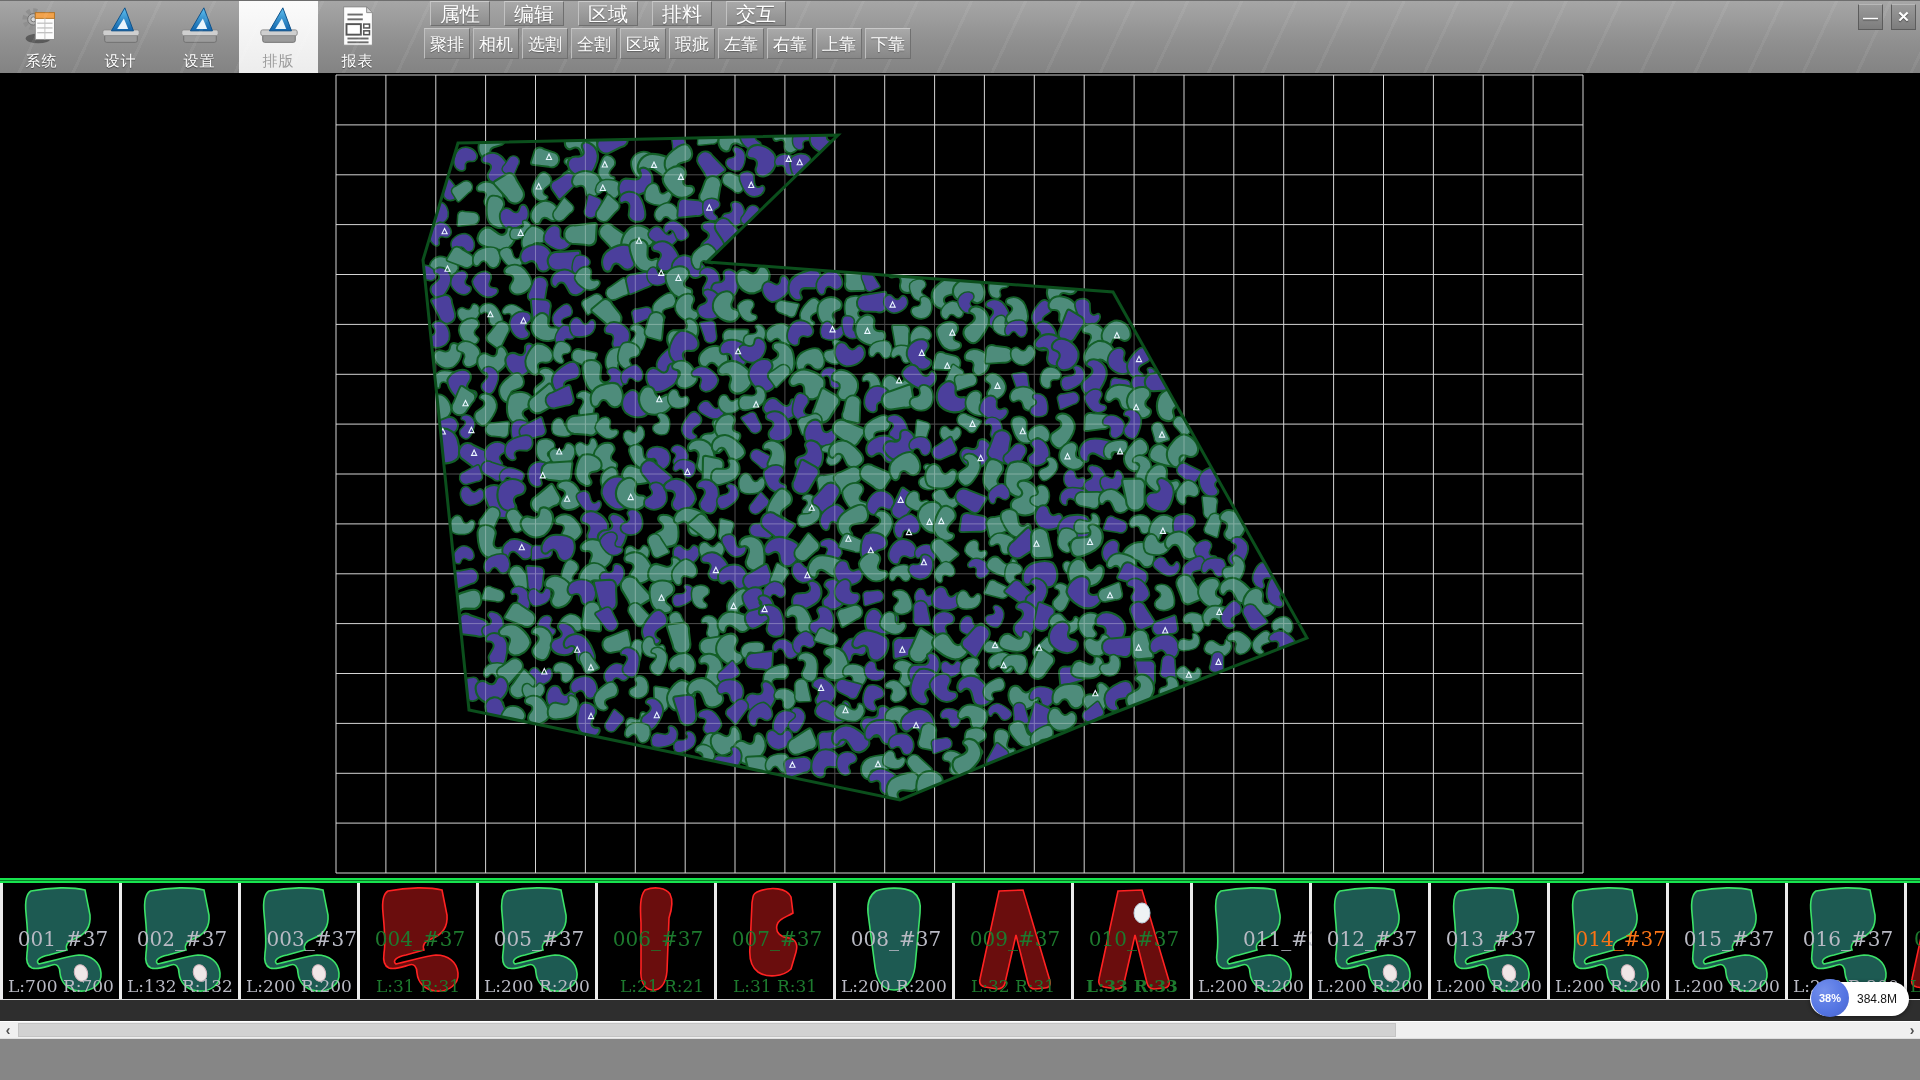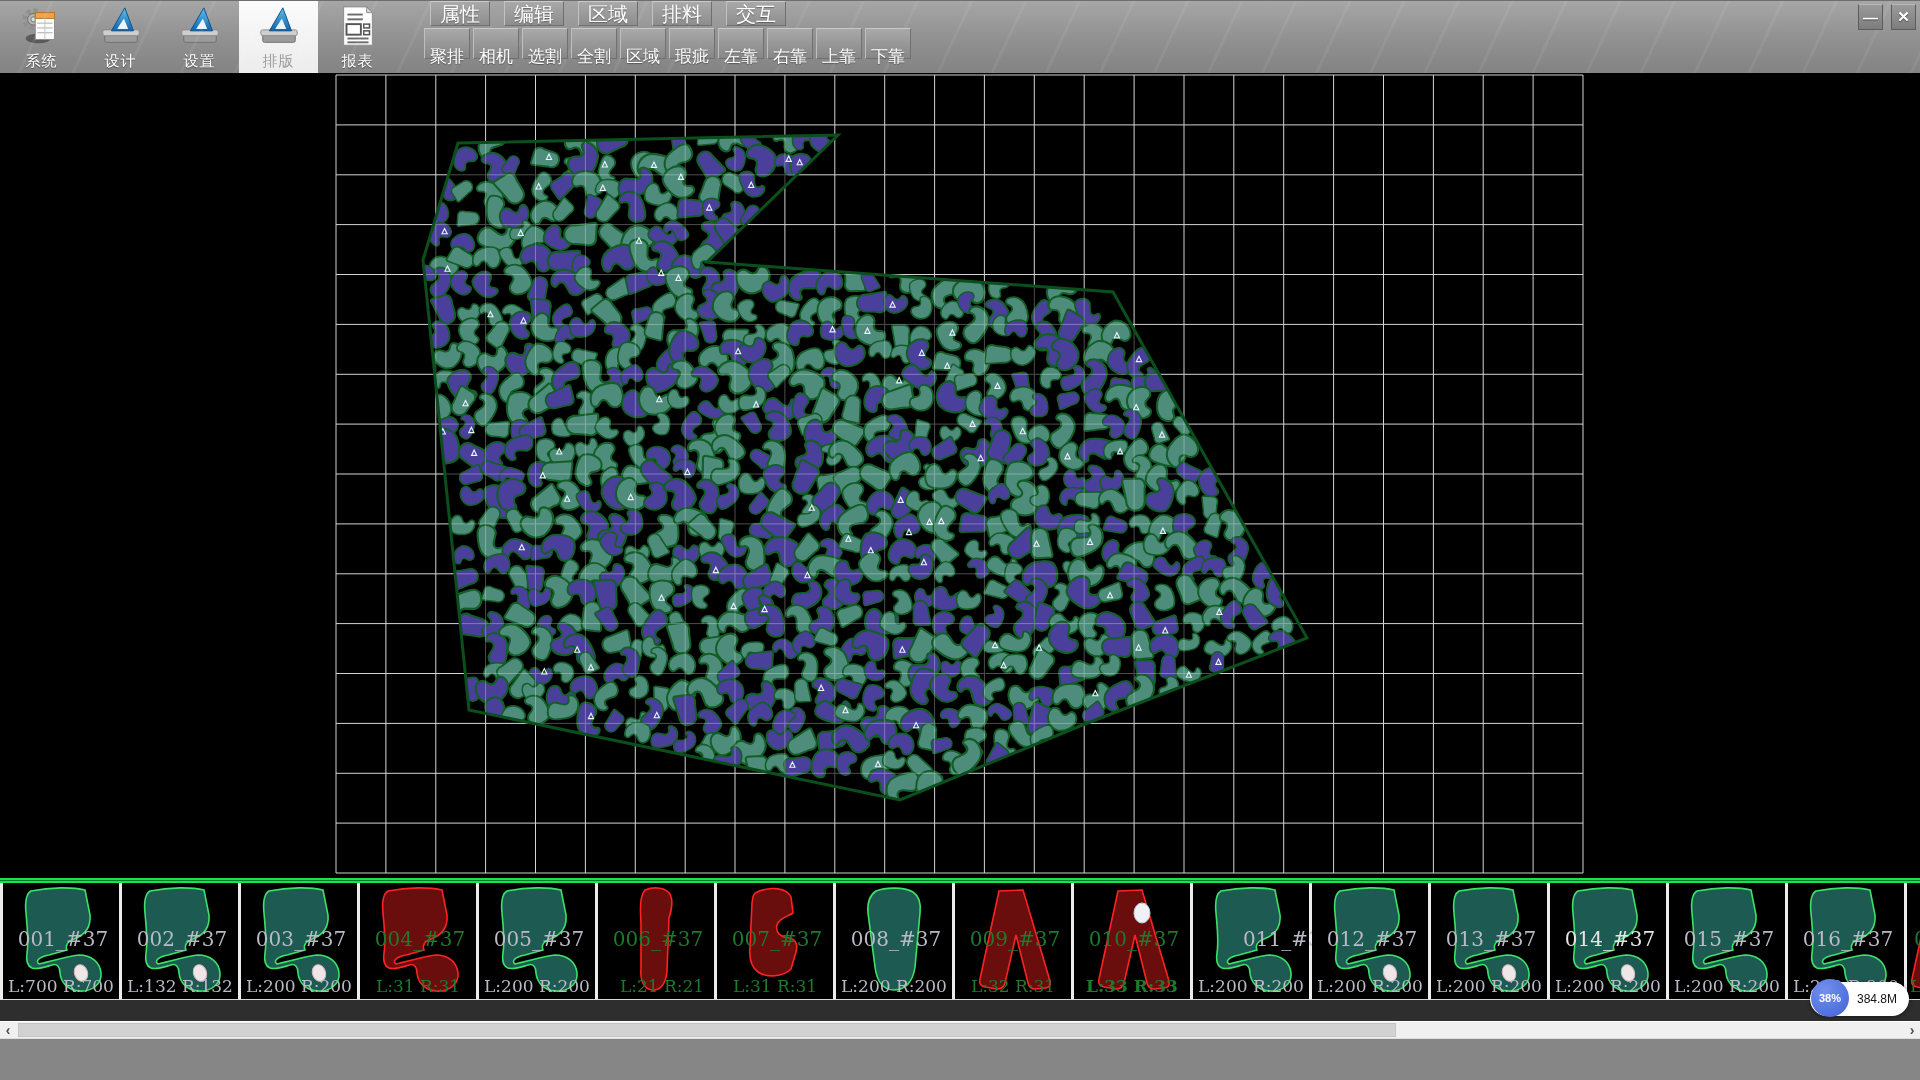--- a/index.html
+++ b/index.html
@@ -22,21 +22,21 @@
 
   .menu-row{position:absolute;left:430px;top:0;height:26px;display:flex;gap:14px;z-index:2}
   .menu-btn{min-width:60px;height:25px;line-height:25px;text-align:center;color:#fff;font-size:20px;
     background:linear-gradient(180deg,#a9a9a9,#8d8d8d);
     border:1px solid #6f6f6f;border-top-color:#cacaca;border-left-color:#c2c2c2;
     box-sizing:border-box;text-shadow:0 1px 1px rgba(0,0,0,.35);cursor:default}
   .action-row{position:absolute;left:424px;top:27px;height:31px;display:flex;gap:3px;z-index:2}
   .action-btn{min-width:46px;height:31px;line-height:31px;text-align:center;color:#fff;font-size:17px;
     background:linear-gradient(180deg,#a9a9a9,#878787);
     border:1px solid #707070;border-top-color:#c9c9c9;border-left-color:#bfbfbf;
-    box-sizing:border-box;padding:12px 2px;text-shadow:0 1px 1px rgba(0,0,0,.35);cursor:default}
+    box-sizing:border-box;padding:0 2px;text-shadow:0 1px 1px rgba(0,0,0,.35);cursor:default}
 
   .wincontrols{position:absolute;right:4px;top:3px;display:flex;gap:8px;z-index:3}
   .winbtn{width:25px;height:26px;display:flex;align-items:center;justify-content:center;
     color:#fff;font-size:15px;font-weight:bold;background:linear-gradient(180deg,#9a9a9a,#7d7d7d);
     border:1px solid #5c5c5c;border-top-color:#b8b8b8;box-sizing:border-box;
     text-shadow:0 1px 1px rgba(0,0,0,.5);cursor:default}
 
   
   .canvas{position:absolute;left:0;top:73px;width:1920px;height:805px;background:#000}
   .canvas svg{display:block}
@@ -1066,21 +1066,21 @@
      <path d="M20 6 C40 2 62 2 74 5 L79 30 C80 42 74 50 63 54 C57 56 54 60 56 65 L38 70 C28 72 24 76 28 79 C42 76 58 71 68 70 C80 70 89 77 90 88 C91 99 81 107 68 106 C57 105 50 98 49 88 C49 82 46 78 41 80 C34 82 27 85 21 83 C16 81 15 75 16 68 C18 56 16 40 15 28 C14 18 15 9 20 6 Z" fill="#1d5a52" stroke="#3ce268" stroke-width="1.6"></path>
             <ellipse cx="70" cy="88" rx="6.5" ry="8.5" transform="rotate(-18 70 88)" fill="#efe7e7" stroke="#d8b8c0"></ellipse>
           </svg></span><div class="num" style="color: rgb(185, 186, 196);">001_#37</div><div class="lr" style="color: rgb(185, 186, 196);">L:700 R:700</div></div>
       <div class="cell"><span><svg width="100" height="110" viewBox="0 0 100 110" style="position: absolute; left: 8px; top: 2px;">
      <path d="M20 6 C40 2 62 2 74 5 L79 30 C80 42 74 50 63 54 C57 56 54 60 56 65 L38 70 C28 72 24 76 28 79 C42 76 58 71 68 70 C80 70 89 77 90 88 C91 99 81 107 68 106 C57 105 50 98 49 88 C49 82 46 78 41 80 C34 82 27 85 21 83 C16 81 15 75 16 68 C18 56 16 40 15 28 C14 18 15 9 20 6 Z" fill="#1d5a52" stroke="#3ce268" stroke-width="1.6"></path>
             <ellipse cx="70" cy="88" rx="6.5" ry="8.5" transform="rotate(-18 70 88)" fill="#efe7e7" stroke="#d8b8c0"></ellipse>
           </svg></span><div class="num" style="color: rgb(185, 186, 196);">002_#37</div><div class="lr" style="color: rgb(185, 186, 196);">L:132 R:132</div></div>
       <div class="cell"><span><svg width="100" height="110" viewBox="0 0 100 110" style="position: absolute; left: 8px; top: 2px;">
      <path d="M20 6 C40 2 62 2 74 5 L79 30 C80 42 74 50 63 54 C57 56 54 60 56 65 L38 70 C28 72 24 76 28 79 C42 76 58 71 68 70 C80 70 89 77 90 88 C91 99 81 107 68 106 C57 105 50 98 49 88 C49 82 46 78 41 80 C34 82 27 85 21 83 C16 81 15 75 16 68 C18 56 16 40 15 28 C14 18 15 9 20 6 Z" fill="#1d5a52" stroke="#3ce268" stroke-width="1.6"></path>
             <ellipse cx="70" cy="88" rx="6.5" ry="8.5" transform="rotate(-18 70 88)" fill="#efe7e7" stroke="#d8b8c0"></ellipse>
-          </svg></span><div class="num" style="color: rgb(185, 186, 196);">003_#37</div><div class="lr" style="color: rgb(185, 186, 196);">L:200 R:200</div></div>
+          </svg></span><div class="num" style="color: rgb(185, 186, 196); text-align: right;">003_#37</div><div class="lr" style="color: rgb(185, 186, 196);">L:200 R:200</div></div>
       <div class="cell"><span><svg width="100" height="110" viewBox="0 0 100 110" style="position: absolute; left: 8px; top: 2px;">
      <path d="M20 6 C40 2 62 2 74 5 L79 30 C80 42 74 50 63 54 C57 56 54 60 56 65 L38 70 C28 72 24 76 28 79 C42 76 58 71 68 70 C80 70 89 77 90 88 C91 99 81 107 68 106 C57 105 50 98 49 88 C49 82 46 78 41 80 C34 82 27 85 21 83 C16 81 15 75 16 68 C18 56 16 40 15 28 C14 18 15 9 20 6 Z" fill="#6a0d0d" stroke="#ff2222" stroke-width="1.6"></path>
           </svg></span><div class="num" style="color: rgb(29, 122, 46);">004_#37</div><div class="lr" style="color: rgb(29, 122, 46);">L:31 R:31</div></div>
       <div class="cell"><span><svg width="100" height="110" viewBox="0 0 100 110" style="position: absolute; left: 8px; top: 2px;">
      <path d="M20 6 C40 2 62 2 74 5 L79 30 C80 42 74 50 63 54 C57 56 54 60 56 65 L38 70 C28 72 24 76 28 79 C42 76 58 71 68 70 C80 70 89 77 90 88 C91 99 81 107 68 106 C57 105 50 98 49 88 C49 82 46 78 41 80 C34 82 27 85 21 83 C16 81 15 75 16 68 C18 56 16 40 15 28 C14 18 15 9 20 6 Z" fill="#1d5a52" stroke="#3ce268" stroke-width="1.6"></path>
           </svg></span><div class="num" style="color: rgb(185, 186, 196);">005_#37</div><div class="lr" style="color: rgb(185, 186, 196);">L:200 R:200</div></div>
       <div class="cell"><span><svg width="100" height="110" viewBox="0 0 100 110" style="position: absolute; left: 8px; top: 2px;">
      <path d="M39 5 C49 1 60 3 64 9 C67 15 66 24 63 33 L61 86 C60 99 54 106 46 105 C38 104 34 96 35 83 L35 38 C34 22 34 11 39 5 Z" fill="#6a0d0d" stroke="#ff2222" stroke-width="1.6"></path>
           </svg></span><div class="num" style="color: rgb(29, 122, 46);">006_#37</div><div class="lr" style="color: rgb(29, 122, 46); padding-left: 12px;">L:21 R:21</div></div>
       <div class="cell"><span><svg width="100" height="110" viewBox="0 0 100 110" style="position: absolute; left: 8px; top: 2px;">
@@ -1103,21 +1103,21 @@
      <path d="M20 6 C40 2 62 2 74 5 L79 30 C80 42 74 50 63 54 C57 56 54 60 56 65 L38 70 C28 72 24 76 28 79 C42 76 58 71 68 70 C80 70 89 77 90 88 C91 99 81 107 68 106 C57 105 50 98 49 88 C49 82 46 78 41 80 C34 82 27 85 21 83 C16 81 15 75 16 68 C18 56 16 40 15 28 C14 18 15 9 20 6 Z" fill="#1d5a52" stroke="#3ce268" stroke-width="1.6"></path>
             <ellipse cx="70" cy="88" rx="6.5" ry="8.5" transform="rotate(-18 70 88)" fill="#efe7e7" stroke="#d8b8c0"></ellipse>
           </svg></span><div class="num" style="color: rgb(185, 186, 196);">012_#37</div><div class="lr" style="color: rgb(185, 186, 196);">L:200 R:200</div></div>
       <div class="cell"><span><svg width="100" height="110" viewBox="0 0 100 110" style="position: absolute; left: 8px; top: 2px;">
      <path d="M20 6 C40 2 62 2 74 5 L79 30 C80 42 74 50 63 54 C57 56 54 60 56 65 L38 70 C28 72 24 76 28 79 C42 76 58 71 68 70 C80 70 89 77 90 88 C91 99 81 107 68 106 C57 105 50 98 49 88 C49 82 46 78 41 80 C34 82 27 85 21 83 C16 81 15 75 16 68 C18 56 16 40 15 28 C14 18 15 9 20 6 Z" fill="#1d5a52" stroke="#3ce268" stroke-width="1.6"></path>
             <ellipse cx="70" cy="88" rx="6.5" ry="8.5" transform="rotate(-18 70 88)" fill="#efe7e7" stroke="#d8b8c0"></ellipse>
           </svg></span><div class="num" style="color: rgb(185, 186, 196);">013_#37</div><div class="lr" style="color: rgb(185, 186, 196);">L:200 R:200</div></div>
       <div class="cell"><span><svg width="100" height="110" viewBox="0 0 100 110" style="position: absolute; left: 8px; top: 2px;">
      <path d="M20 6 C40 2 62 2 74 5 L79 30 C80 42 74 50 63 54 C57 56 54 60 56 65 L38 70 C28 72 24 76 28 79 C42 76 58 71 68 70 C80 70 89 77 90 88 C91 99 81 107 68 106 C57 105 50 98 49 88 C49 82 46 78 41 80 C34 82 27 85 21 83 C16 81 15 75 16 68 C18 56 16 40 15 28 C14 18 15 9 20 6 Z" fill="#1d5a52" stroke="#3ce268" stroke-width="1.6"></path>
             <ellipse cx="70" cy="88" rx="6.5" ry="8.5" transform="rotate(-18 70 88)" fill="#efe7e7" stroke="#d8b8c0"></ellipse>
-          </svg></span><div class="num" style="color: #e5e5e5;">014_#37</div><div class="lr" style="color: rgb(185, 186, 196);">L:200 R:200</div></div>
+          </svg></span><div class="num" style="color: #f97316; text-align: right;">014_#37</div><div class="lr" style="color: rgb(185, 186, 196);">L:200 R:200</div></div>
       <div class="cell"><span><svg width="100" height="110" viewBox="0 0 100 110" style="position: absolute; left: 8px; top: 2px;">
      <path d="M20 6 C40 2 62 2 74 5 L79 30 C80 42 74 50 63 54 C57 56 54 60 56 65 L38 70 C28 72 24 76 28 79 C42 76 58 71 68 70 C80 70 89 77 90 88 C91 99 81 107 68 106 C57 105 50 98 49 88 C49 82 46 78 41 80 C34 82 27 85 21 83 C16 81 15 75 16 68 C18 56 16 40 15 28 C14 18 15 9 20 6 Z" fill="#1d5a52" stroke="#3ce268" stroke-width="1.6"></path>
           </svg></span><div class="num" style="color: rgb(185, 186, 196);">015_#37</div><div class="lr" style="color: rgb(185, 186, 196);">L:200 R:200</div></div>
       <div class="cell"><span><svg width="100" height="110" viewBox="0 0 100 110" style="position: absolute; left: 8px; top: 2px;">
      <path d="M20 6 C40 2 62 2 74 5 L79 30 C80 42 74 50 63 54 C57 56 54 60 56 65 L38 70 C28 72 24 76 28 79 C42 76 58 71 68 70 C80 70 89 77 90 88 C91 99 81 107 68 106 C57 105 50 98 49 88 C49 82 46 78 41 80 C34 82 27 85 21 83 C16 81 15 75 16 68 C18 56 16 40 15 28 C14 18 15 9 20 6 Z" fill="#1d5a52" stroke="#3ce268" stroke-width="1.6"></path>
           </svg></span><div class="num" style="color: rgb(185, 186, 196);">016_#37</div><div class="lr" style="color: rgb(185, 186, 196);">L:200 R:200</div></div>
       <div class="cell partial"><span><svg width="100" height="110" viewBox="0 0 100 110" style="position: absolute; left: -12px; top: 2px;">
      <path d="M36 6 L60 5 L87 96 C88 100 86 103 82 103 L72 104 C68 104 66 102 65 98 L53 50 L42 98 C41 102 38 104 34 104 L22 102 C18 101 16 98 17 94 Z" fill="#6a0d0d" stroke="#ff2222" stroke-width="1.6"></path>
           </svg></span><div class="num" style="color: rgb(29, 122, 46);">0</div><div class="lr" style="color: rgb(29, 122, 46);">L:</div></div>
     </div>

